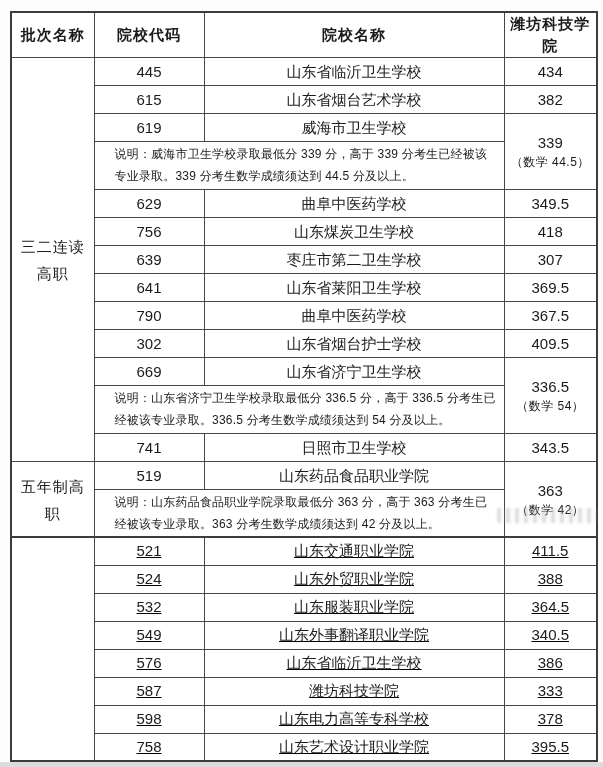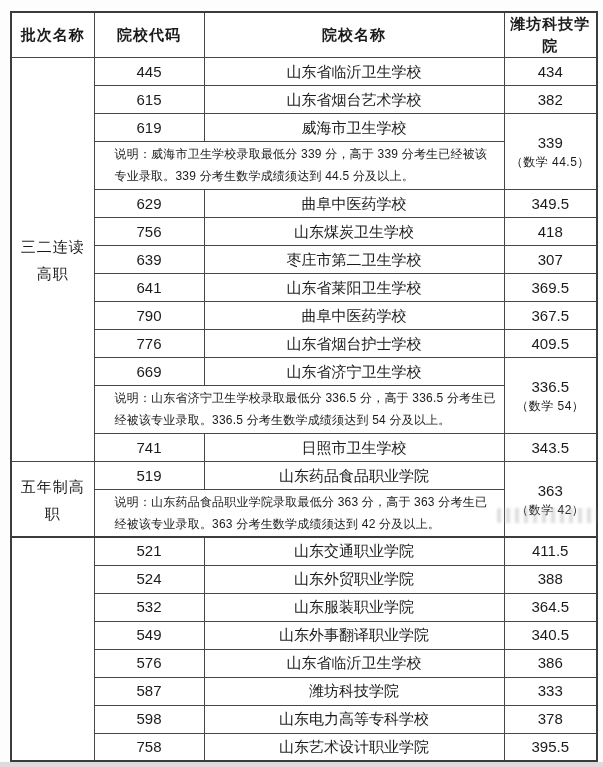--- a/index.html
+++ b/index.html
@@ -10,21 +10,21 @@
   }
   .page{
     position:relative;width:603px;height:767px;
     background:#fdfdfd;overflow:hidden;
   }
   table.score-table{
     border-collapse:collapse;table-layout:fixed;
     background:#fff;
   }
   .t1{position:absolute;left:10px;top:11px;width:586px;}
-  .t2{position:absolute;left:10px;top:536px;width:586px;}
+  .t2{position:absolute;left:10px;top:536px;width:586px;text-decoration:underline;}
   table.score-table{border:2px solid #3c3c3c;}
   .score-table th,.score-table td{
     border:1px solid #474747;
     color:#1b1b1b;
     text-align:center;
     vertical-align:middle;
     padding:0;
     font-size:15px;
     line-height:1.45;
     overflow:hidden;
@@ -132,21 +132,21 @@
       <td>641</td>
       <td>山东省莱阳卫生学校</td>
       <td>369.5</td>
     </tr>
     <tr class="rr">
       <td>790</td>
       <td>曲阜中医药学校</td>
       <td>367.5</td>
     </tr>
     <tr class="rr">
-      <td>776</td>
+      <td>302</td>
       <td>山东省烟台护士学校</td>
       <td>409.5</td>
     </tr>
     <tr class="rr">
       <td>669</td>
       <td>山东省济宁卫生学校</td>
       <td class="score-cell" rowspan="2">
         <span class="s-main">336.5</span>
         <span class="s-sub">（数学 54）</span>
       </td>

